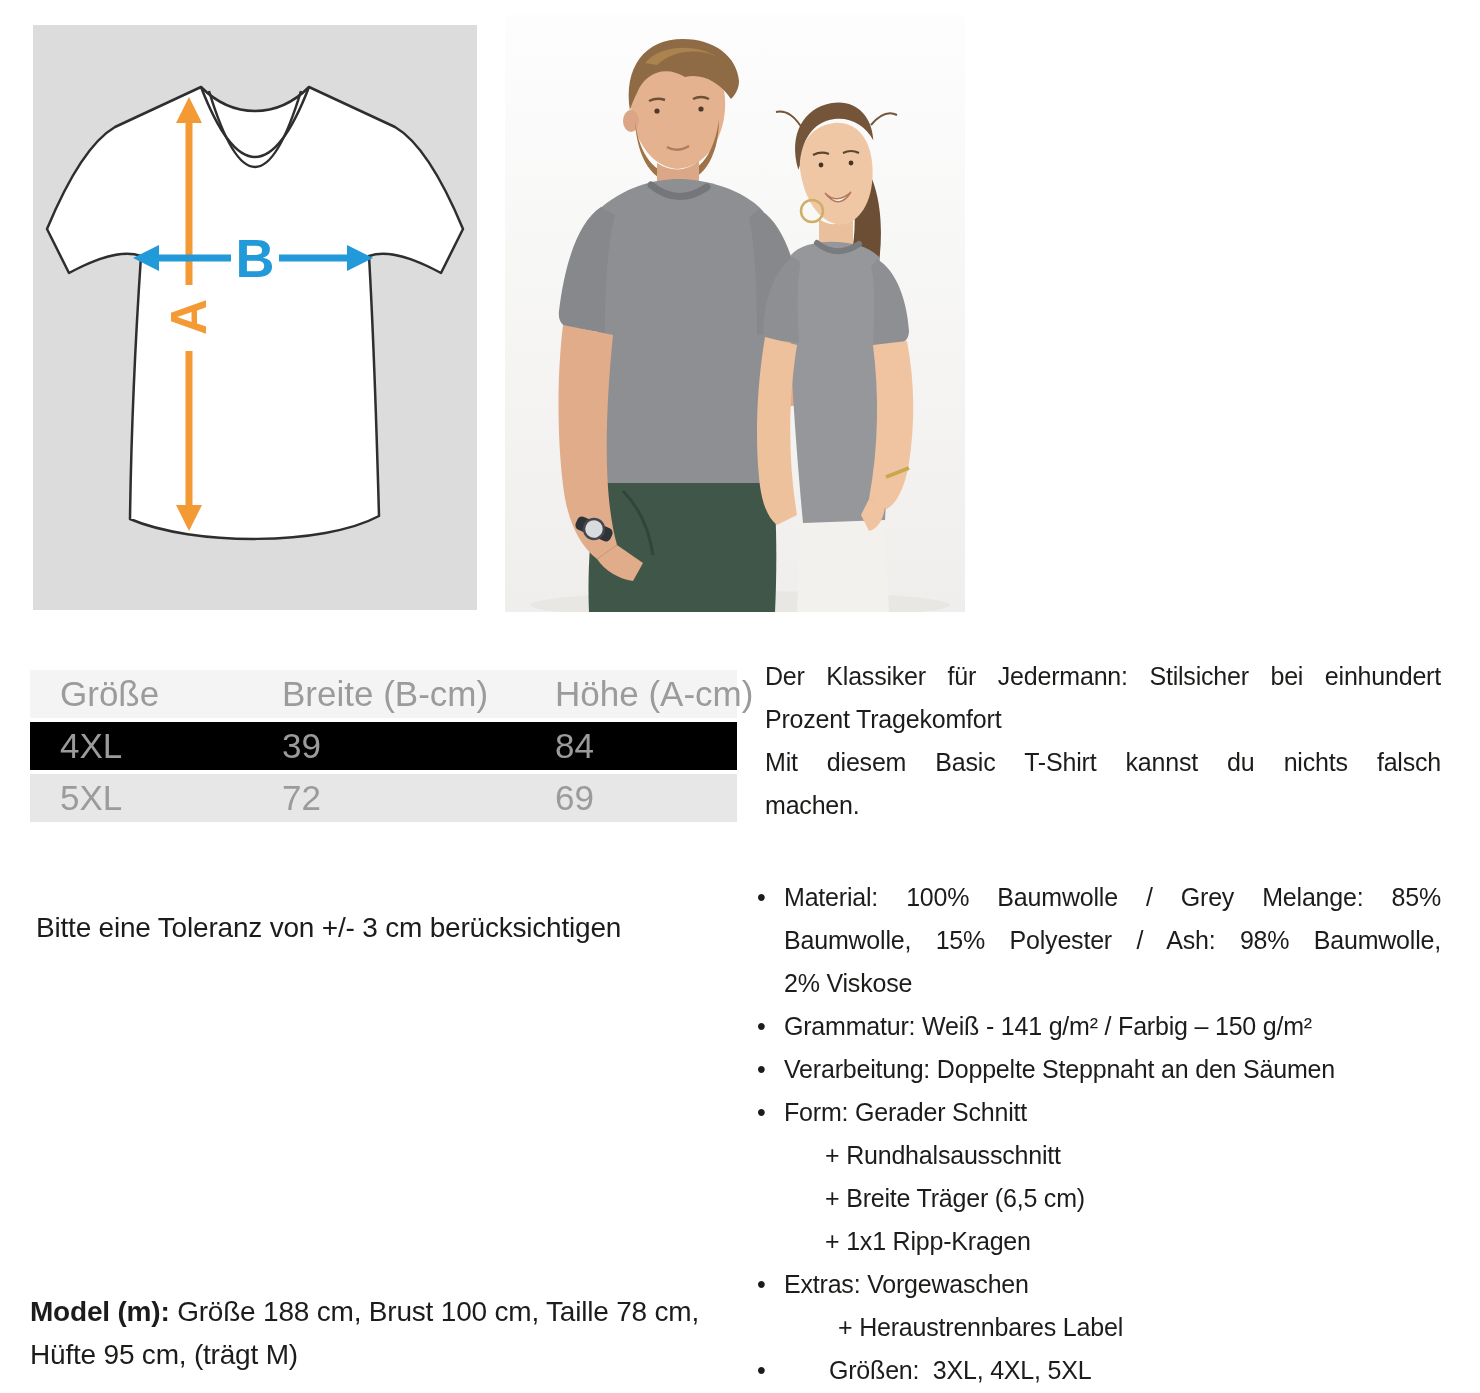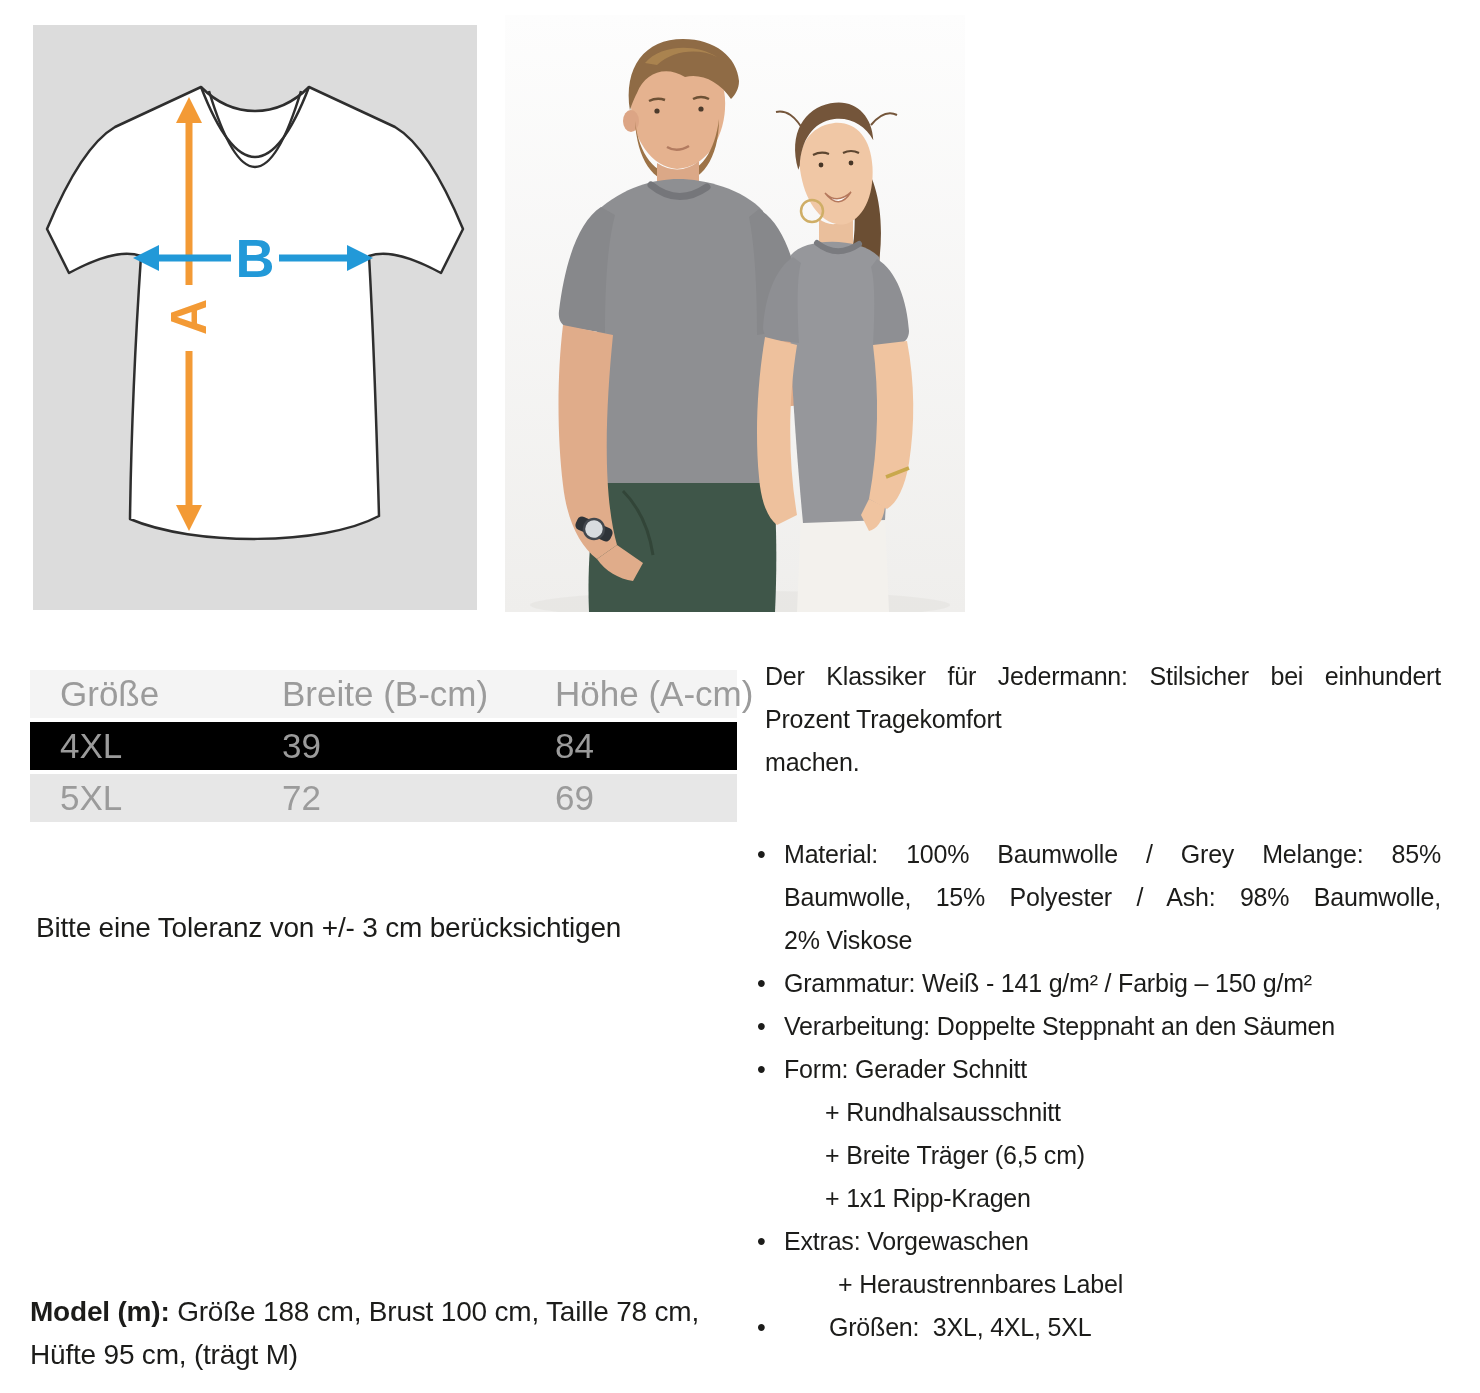--- a/index.html
+++ b/index.html
@@ -165,20 +165,21 @@
 </div>
 
 <div class="tolerance">Bitte eine Toleranz von +/- 3 cm berücksichtigen</div>
 
 <div class="model"><span class="b">Model (m):</span><span> Größe 188 cm, Brust 100 cm, Taille 78 cm,</span><br><span>Hüfte 95 cm, (trägt M)</span></div>
 
 <div class="desc">
   <div>
     <div class="jline">Der Klassiker für Jedermann: Stilsicher bei einhundert</div>
     <div>Prozent Tragekomfort</div>
+    <div class="jline">Mit diesem Basic T-Shirt kannst du nichts falsch</div>
     <div>machen.</div>
   </div>
 
   <div class="bullets">
     <div class="bullet">
       <span class="mark">•</span>
       <div class="jline">Material: 100% Baumwolle / Grey Melange: 85%</div>
       <div class="jline">Baumwolle, 15% Polyester / Ash: 98% Baumwolle,</div>
       <div>2% Viskose</div>
     </div>

